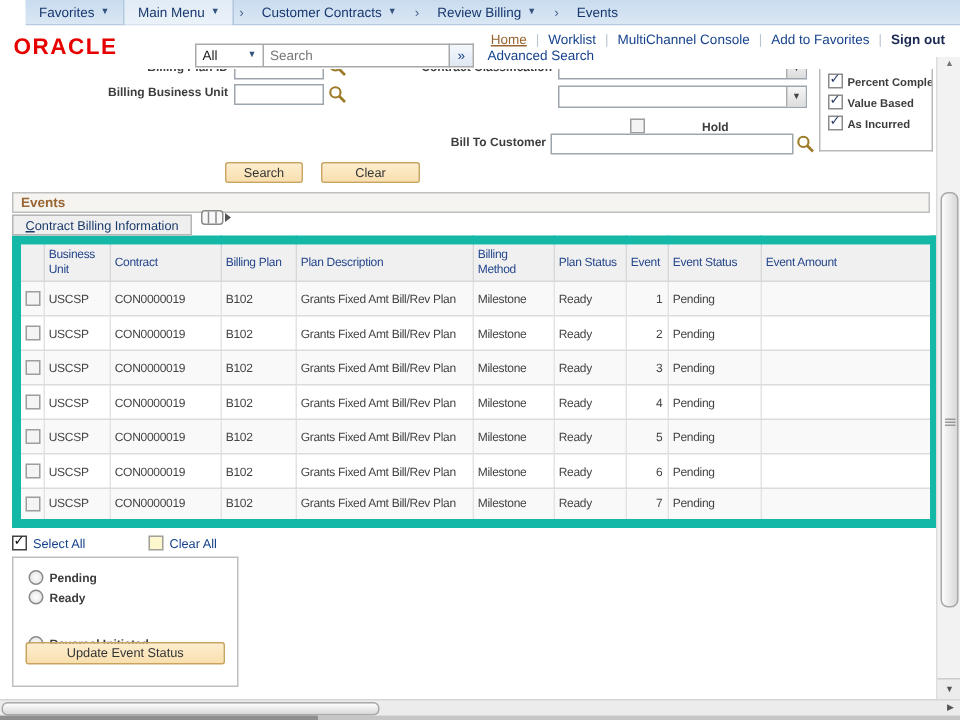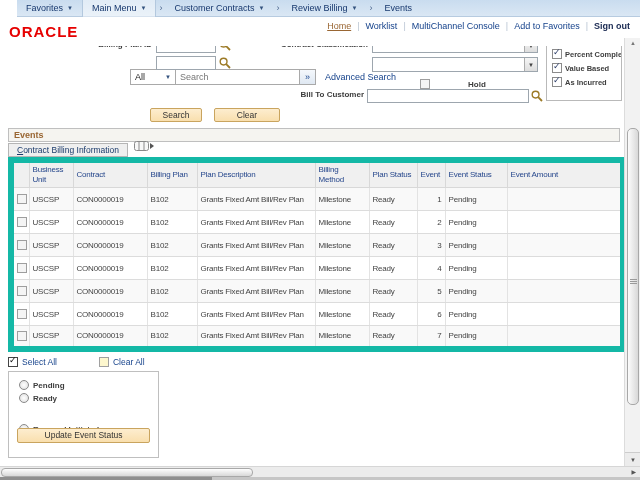--- a/index.html
+++ b/index.html
@@ -19,21 +19,21 @@
 
   
   .appheader{position:absolute;left:0;top:17px;width:640px;height:29px;background:#fff;}
   .logo{position:absolute;left:9px;top:7px;font-size:15px;font-weight:bold;color:#E60000;
         letter-spacing:1px;line-height:1;}
   .utillinks{position:absolute;right:10px;top:4px;font-size:9px;display:flex;align-items:center;gap:6px;white-space:nowrap;}
   .utillinks a{text-decoration:none;color:#15428B;cursor:pointer;}
   .utillinks a.home{color:#996633;text-decoration:underline;}
   .utillinks a.signout{color:#1A2A52;font-weight:bold;}
   .lsep{color:#B9C4D2;font-size:9px;}
-  .searchbar{position:absolute;left:130px;top:12px;height:16px;display:flex;align-items:center;font-size:9px;margin-top:40px;}
+  .searchbar{position:absolute;left:130px;top:12px;height:16px;display:flex;align-items:center;font-size:9px;}
   .scope{width:46px;height:16px;border:1px solid #A9A9A9;background:#fff;display:flex;align-items:center;
          justify-content:space-between;padding:0 4px;color:#222;}
   .gsearch{width:124px;height:16px;border:1px solid #A9A9A9;border-left:none;padding:0 4px;font-size:9px;
            font-family:inherit;color:#333;outline:none;}
   .gsearch::placeholder{color:#777;}
   .go{width:16px;height:16px;border:1px solid #A9A9A9;border-left:none;background:linear-gradient(#F4F8FC,#DFE8F2);
       color:#15428B;font-size:9px;line-height:1;padding:0;cursor:pointer;}
   .advsearch{margin-left:9px;color:#15428B;font-size:9px;text-decoration:none;cursor:pointer;}
 
   
@@ -172,20 +172,21 @@
   </div>
 
   <div class="formarea">
     <div class="flabel" style="left:0;top:-6px;width:152px;">Billing Plan ID</div>
     <input class="tbox" style="left: 156px; top: -7px; width: 60px;">
     <svg class="lookup" style="left:219px;top:-7px;" viewBox="0 0 12 12">
       <circle cx="4.6" cy="4.6" r="3.4" fill="none" stroke="#9C7A26" stroke-width="1.4"></circle>
       <line x1="7.2" y1="7.2" x2="11" y2="11" stroke="#9C7A26" stroke-width="1.8"></line>
     </svg>
 
+    <div class="flabel" style="left:0;top:11px;width:152px;">Billing Business Unit</div>
     <input class="tbox" style="left: 156px; top: 10px; width: 60px;">
     <svg class="lookup" style="left:219px;top:11px;" viewBox="0 0 12 12">
       <circle cx="4.6" cy="4.6" r="3.4" fill="none" stroke="#9C7A26" stroke-width="1.4"></circle>
       <line x1="7.2" y1="7.2" x2="11" y2="11" stroke="#9C7A26" stroke-width="1.8"></line>
     </svg>
 
     <div class="flabel" style="left:230px;top:-6px;width:138px;">Contract Classification</div>
     <div class="ddown" style="left:372px;top:-8px;width:166px;">
       <span></span>
       <span class="arr">▼</span>

